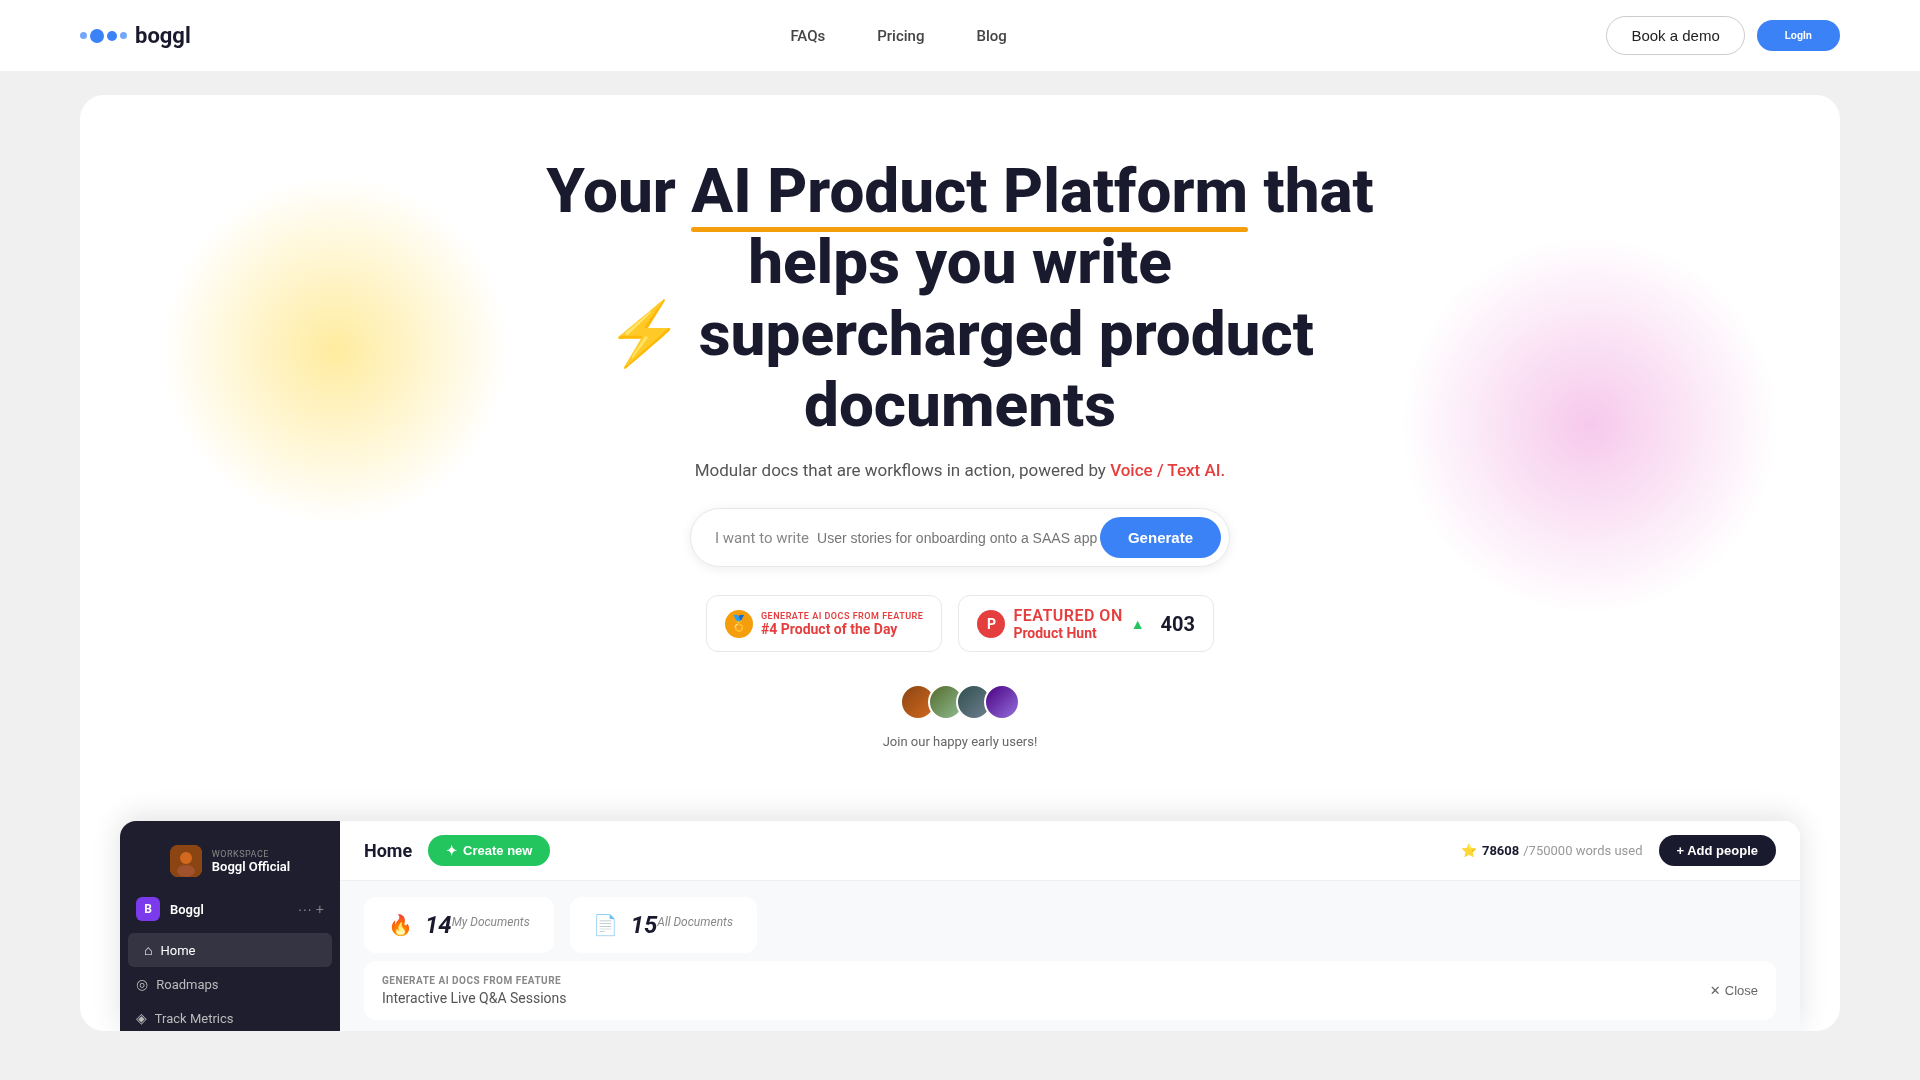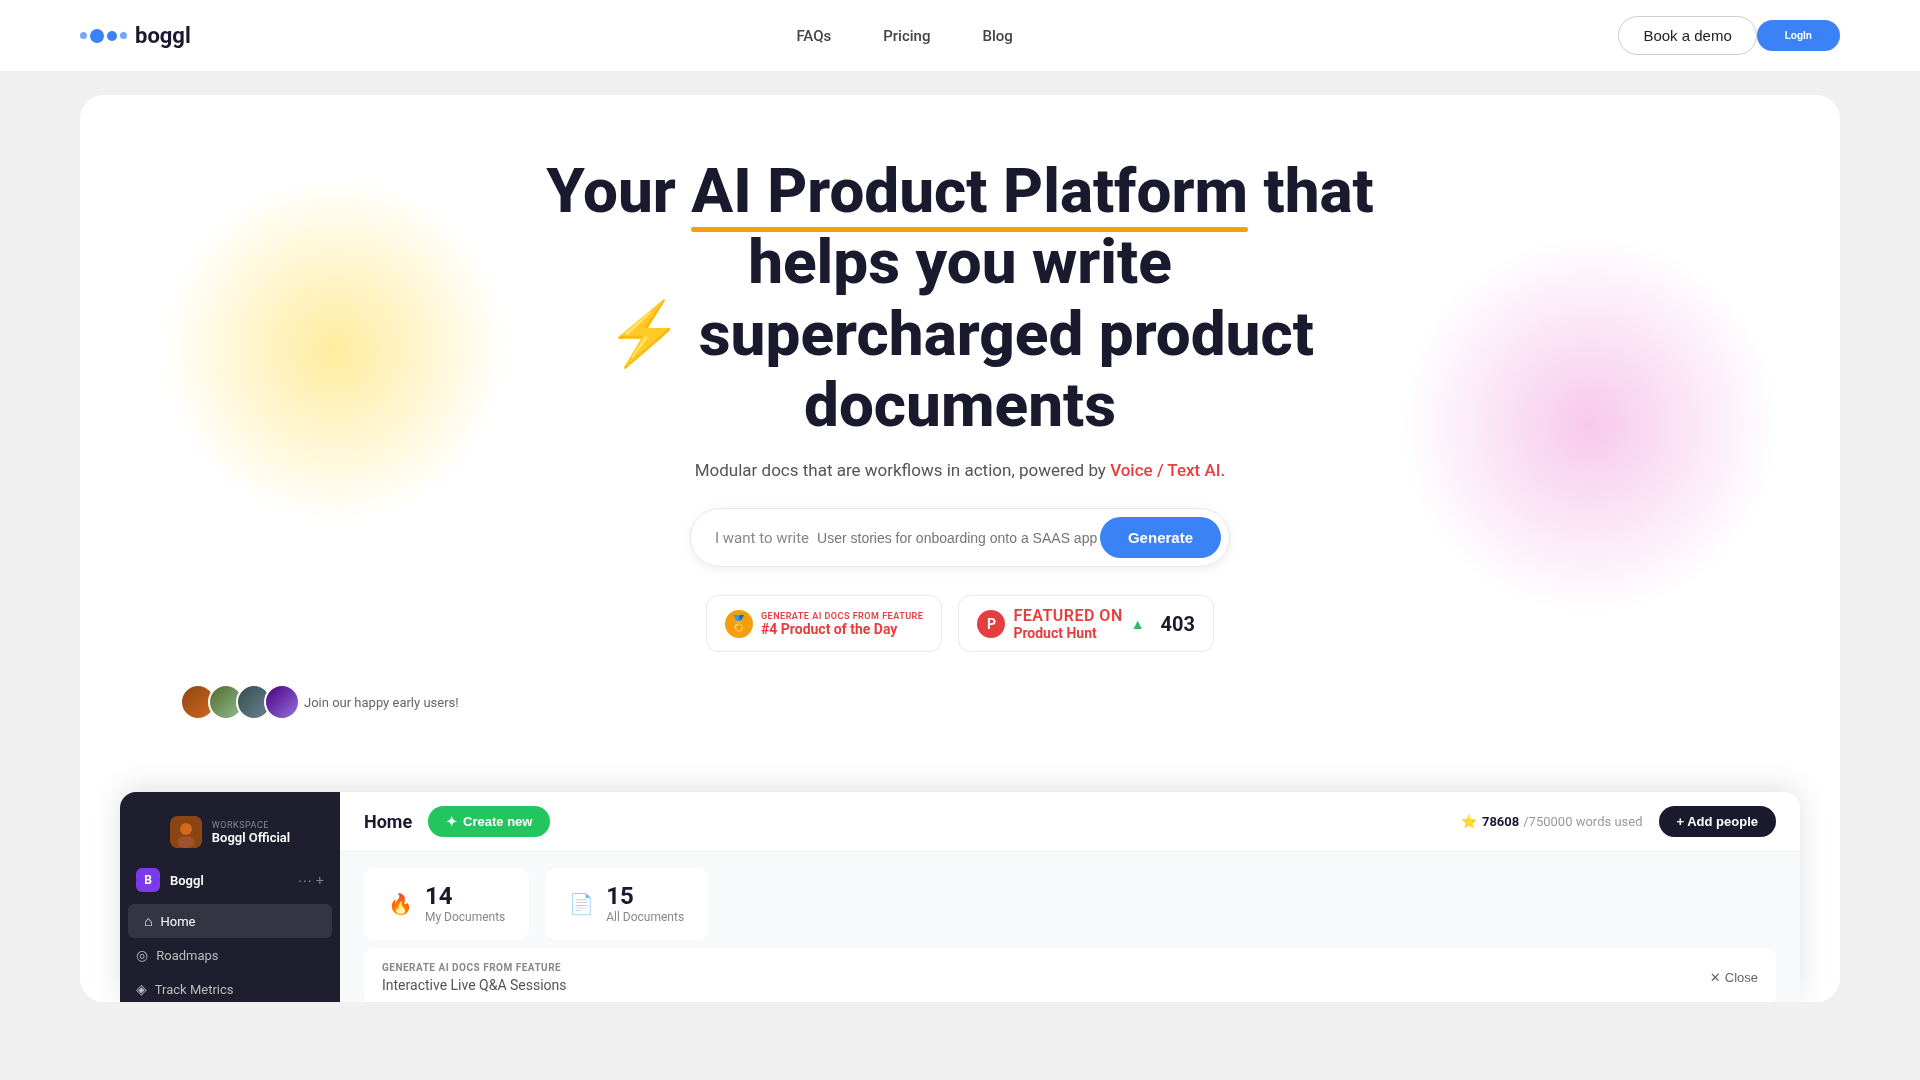--- a/index.html
+++ b/index.html
@@ -48,21 +48,21 @@
       list-style: none;
     }
     .nav-links a {
       text-decoration: none;
       color: #444;
       font-size: 15px;
       font-weight: 500;
     }
     .nav-actions {
       display: flex;
-      gap: 0;
+      gap: 12px;
       align-items: center;
     }
     .btn-demo {
       padding: 10px 24px;
       border: 1.5px solid #ccc;
       border-radius: 50px;
       background: #fff;
       font-size: 15px;
       font-weight: 500;
       cursor: pointer;
@@ -244,22 +244,23 @@
       margin-left: 8px;
     }
     .arrow-up {
       color: #22c55e;
       font-size: 14px;
     }
 
     
     .users-row {
       display: flex;
-      align-items: center;
-      gap: 4px;
+      flex-direction: column;
+      align-items: center;
+      gap: 14px;
       margin-bottom: 32px;
       position: relative;
       z-index: 1;
     }
     .avatars {
       display: flex;
     }
     .avatar {
       width: 36px; height: 36px;
       border-radius: 50%;
@@ -464,21 +465,22 @@
       align-items: center;
       gap: 12px;
       min-width: 160px;
     }
     .stat-icon {
       font-size: 20px;
       color: #888;
     }
     .stat-info {
       display: flex;
-      flex-direction: column;
+      flex-direction: row;
+      font-style: italic;
     }
     .stat-num {
       font-size: 24px;
       font-weight: 700;
       color: #1a1a2e;
       line-height: 1;
     }
     .stat-label {
       font-size: 12px;
       color: #888;

